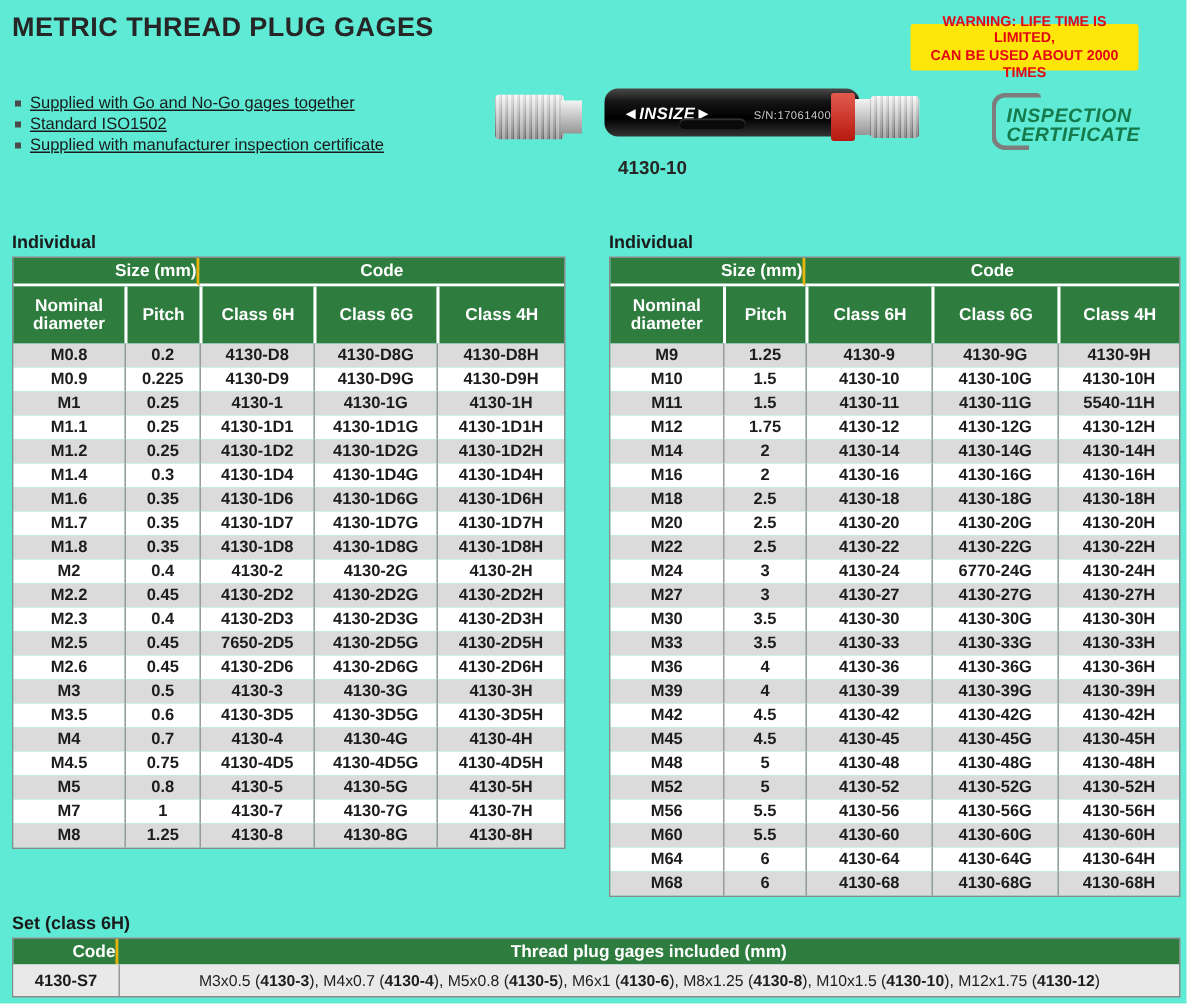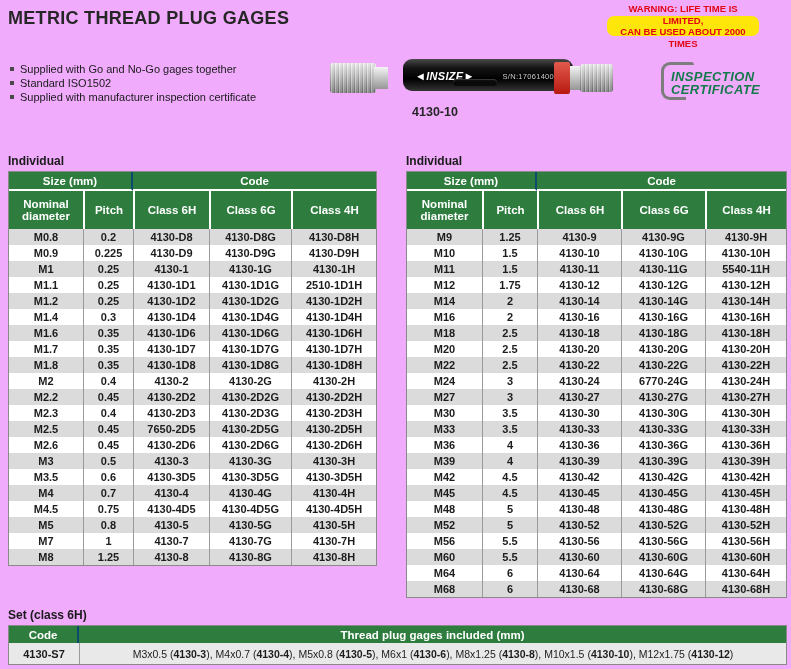--- a/index.html
+++ b/index.html
@@ -1,28 +1,28 @@
 <!DOCTYPE html>
 <html><head>
 <meta charset="utf-8">
 <style>
   html,body{margin:0;padding:0;background:#fff;}
-  .page{position:relative;width:791px;height:669px;background:#f0abfc;overflow:hidden;
+  .page{position:relative;width:791px;height:669px;background:#5eead4;overflow:hidden;
         font-family:"Liberation Sans",sans-serif;color:#1c1c1c;}
 
   
   .title{position:absolute;left:8px;top:8px;font-size:18px;font-weight:bold;
          letter-spacing:.3px;color:#262626;}
   .features{position:absolute;left:10px;top:62px;}
-  .feature{display:flex;align-items:flex-start;font-size:11px;line-height:14px;color:#1a1a1a;}
+  .feature{display:flex;align-items:flex-start;font-size:11px;line-height:14px;color:#1a1a1a;text-decoration:underline;}
   .bullet{width:4px;height:4px;background:#4a4a4a;margin:5px 6px 0 0;flex:0 0 auto;}
 
   
-  .warning{position:absolute;left:607px;top:16px;width:152px;height:20px;background:#FFE60A;
-           border-radius:7px;display:flex;flex-direction:column;justify-content:center;
+  .warning{position:absolute;left:607px;top:16px;width:152px;height:31px;background:#FFE60A;
+           border-radius:2px;display:flex;flex-direction:column;justify-content:center;
            text-align:center;color:#E30613;font-weight:bold;font-size:9.5px;line-height:11.5px;}
 
   
   .cert{position:absolute;left:659px;top:60px;width:125px;height:44px;}
   .cert-bracket{position:absolute;left:2px;top:2px;width:22px;height:32px;
                 border:3px solid #7d7d7d;border-right:none;border-radius:9px 0 0 9px;}
   .cert-bracket:after{content:"";position:absolute;right:-8px;top:-3px;width:8px;height:3px;background:#7d7d7d;border-radius:0 3px 0 0;}
   .cert-text{position:absolute;left:12px;top:10px;color:#157A4B;font-weight:bold;
              font-style:italic;font-size:13px;line-height:13px;letter-spacing:.4px;white-space:nowrap;}
 
@@ -51,21 +51,21 @@
   
   .tbl-block{position:absolute;}
   .tbl-left{left:8px;top:154px;width:369px;}
   .tbl-right{left:406px;top:154px;width:381px;}
   .tbl-label{font-size:12px;font-weight:bold;color:#1a1a1a;margin-bottom:3px;}
   .tbl-wrap{border:1px solid #8a8a8a;}
   table{border-collapse:separate;border-spacing:0;width:100%;table-layout:fixed;}
   th{background:#2E7D3E;color:#fff;font-weight:bold;font-size:11.5px;text-align:center;
      padding:0;vertical-align:middle;}
   tr.h1 th{height:17px;border-bottom:2px solid #fff;}
-  tr.h1 th.sep{border-right:2px solid #0c4a6e;}
+  tr.h1 th.sep{border-right:2px solid #eab308;text-align:right;}
   tr.h2 th{height:38px;line-height:12px;margin-left:12px;}
   tr.h2 th + th{border-left:2px solid #fff;}
   td{height:16px;padding:0;text-align:center;font-size:11px;font-weight:bold;color:#1c1c1c;
      white-space:nowrap;overflow:hidden;}
   td + td{border-left:1px solid #9a9a9a;}
   tbody tr:nth-child(odd){background:#DBDBDB;}
   tbody tr:nth-child(even){background:#fff;}
 
   
   .set-block{left:8px;top:608px;width:779px;}
@@ -167,21 +167,21 @@
               <td>0.25</td>
               <td>4130-1</td>
               <td>4130-1G</td>
               <td>4130-1H</td>
             </tr>
             <tr>
               <td>M1.1</td>
               <td>0.25</td>
               <td>4130-1D1</td>
               <td>4130-1D1G</td>
-              <td>2510-1D1H</td>
+              <td>4130-1D1H</td>
             </tr>
             <tr>
               <td>M1.2</td>
               <td>0.25</td>
               <td>4130-1D2</td>
               <td>4130-1D2G</td>
               <td>4130-1D2H</td>
             </tr>
             <tr>
               <td>M1.4</td>

